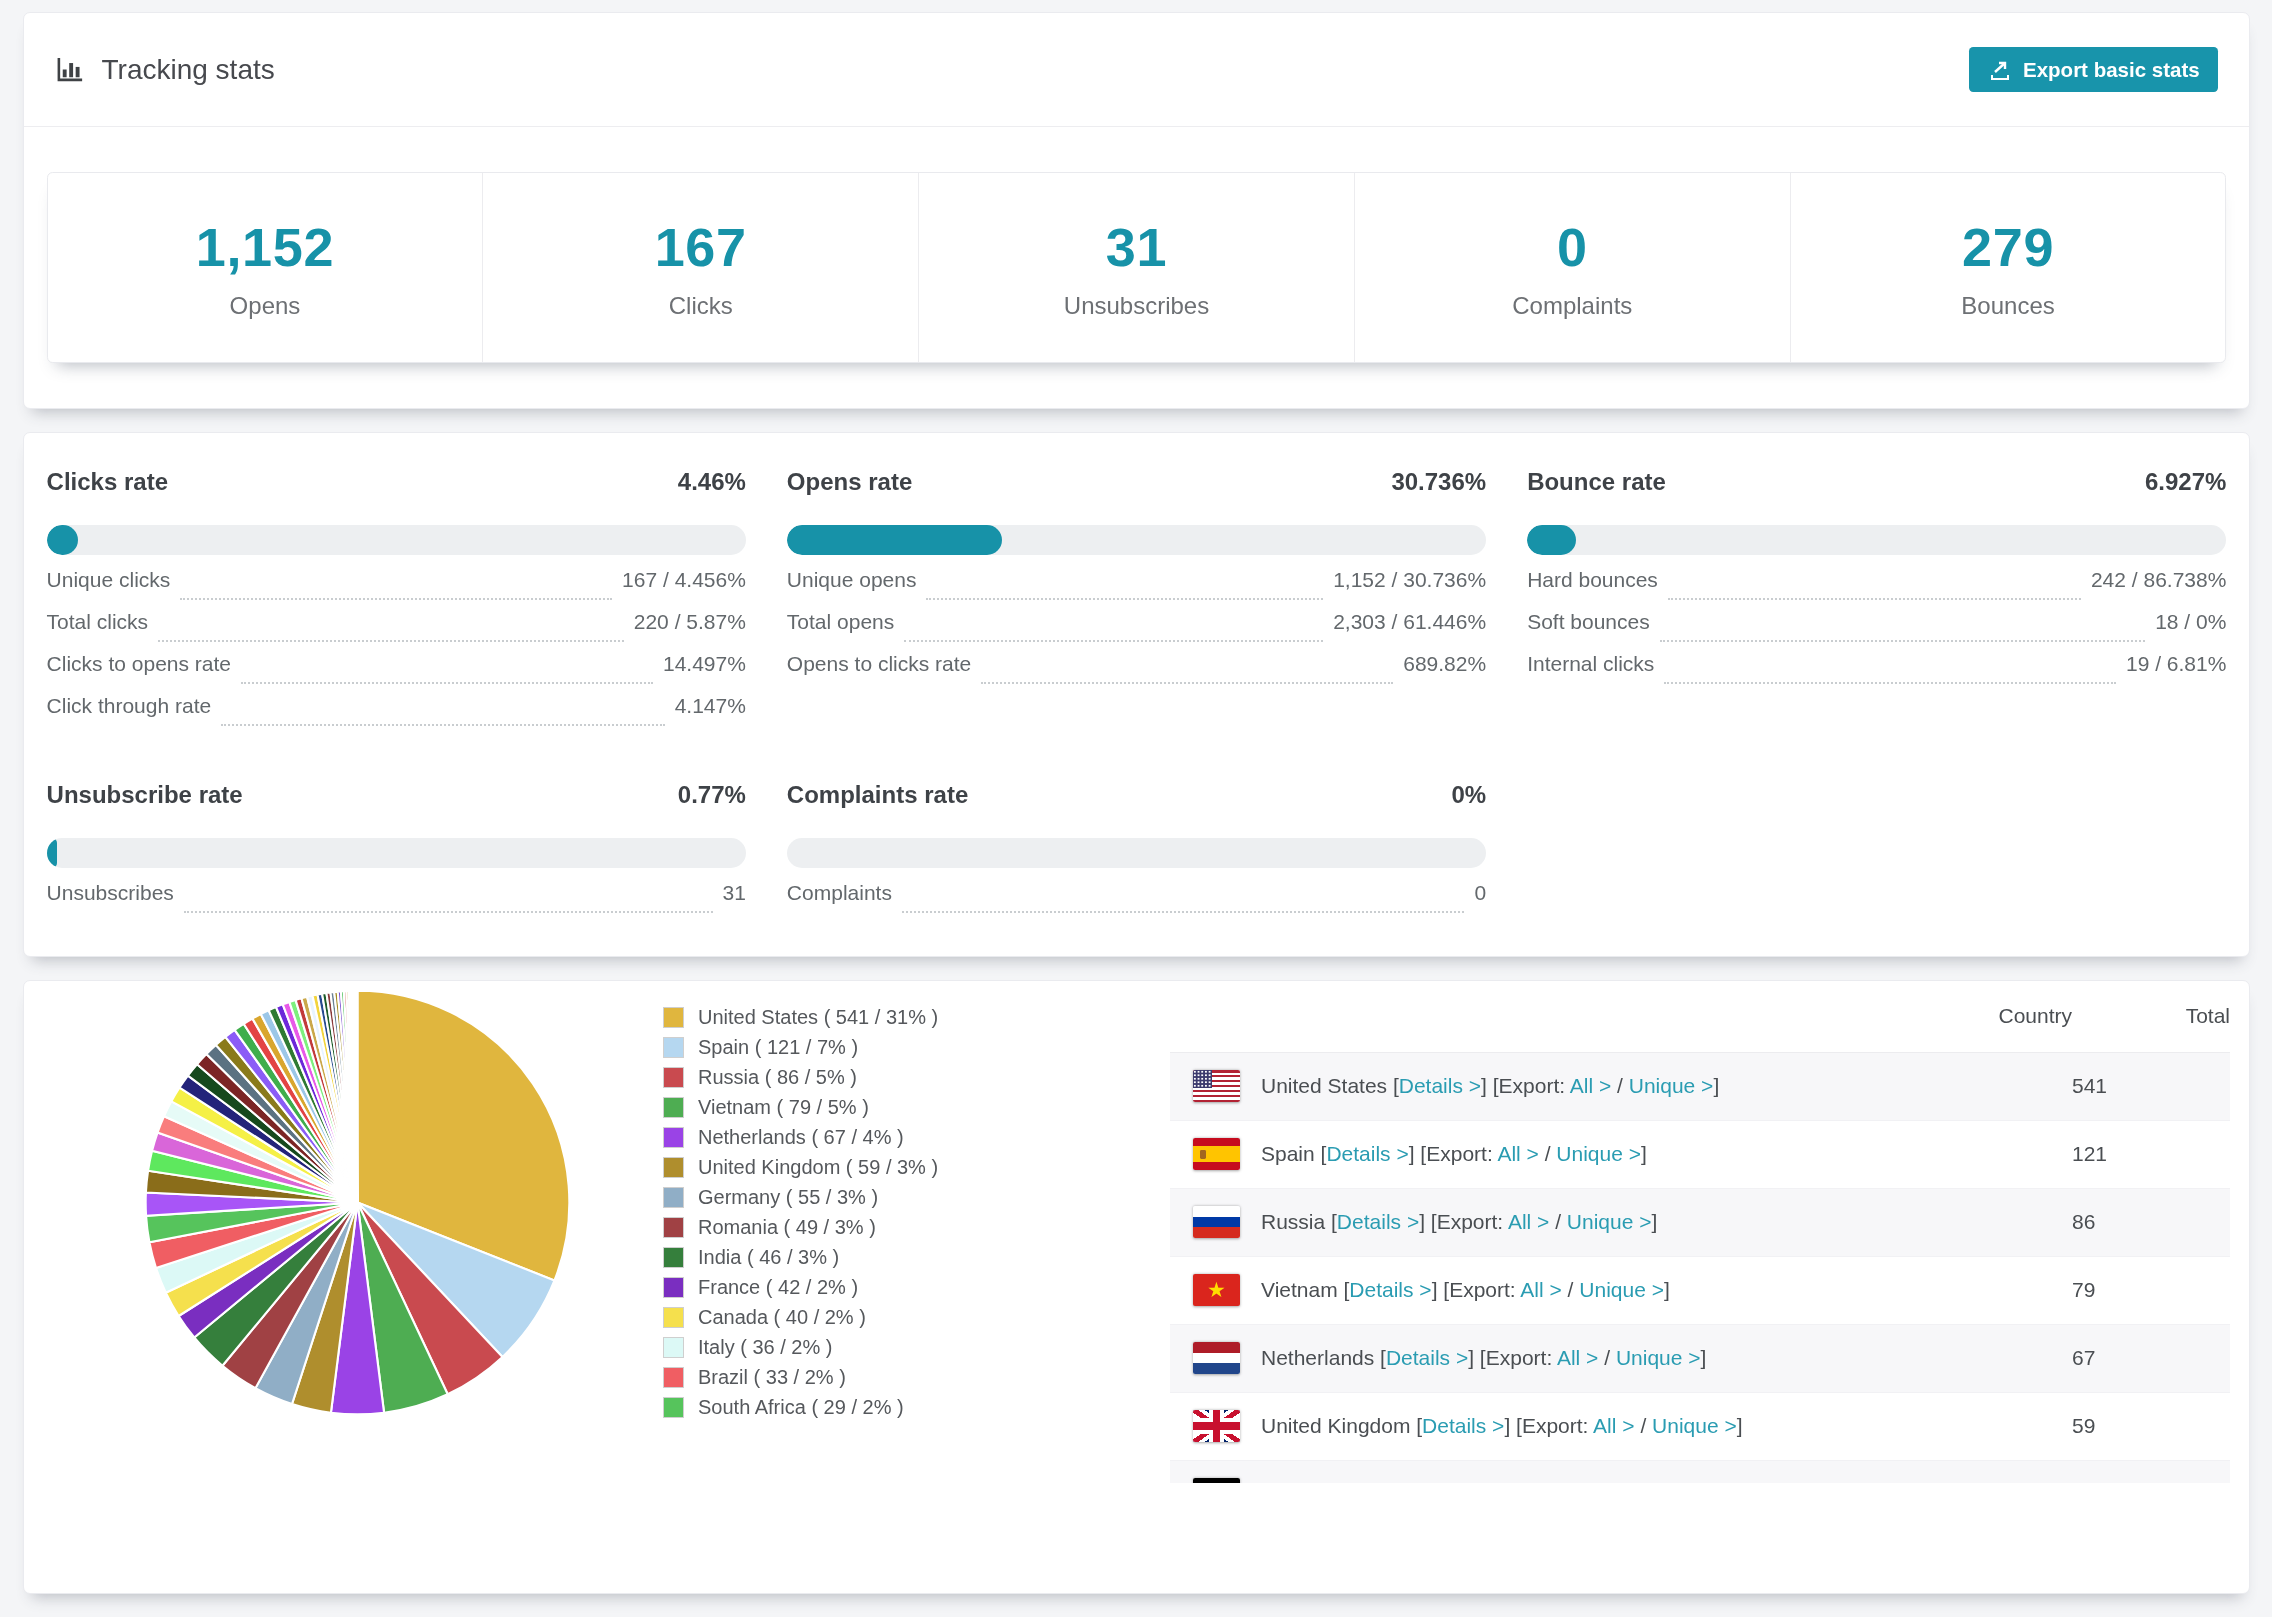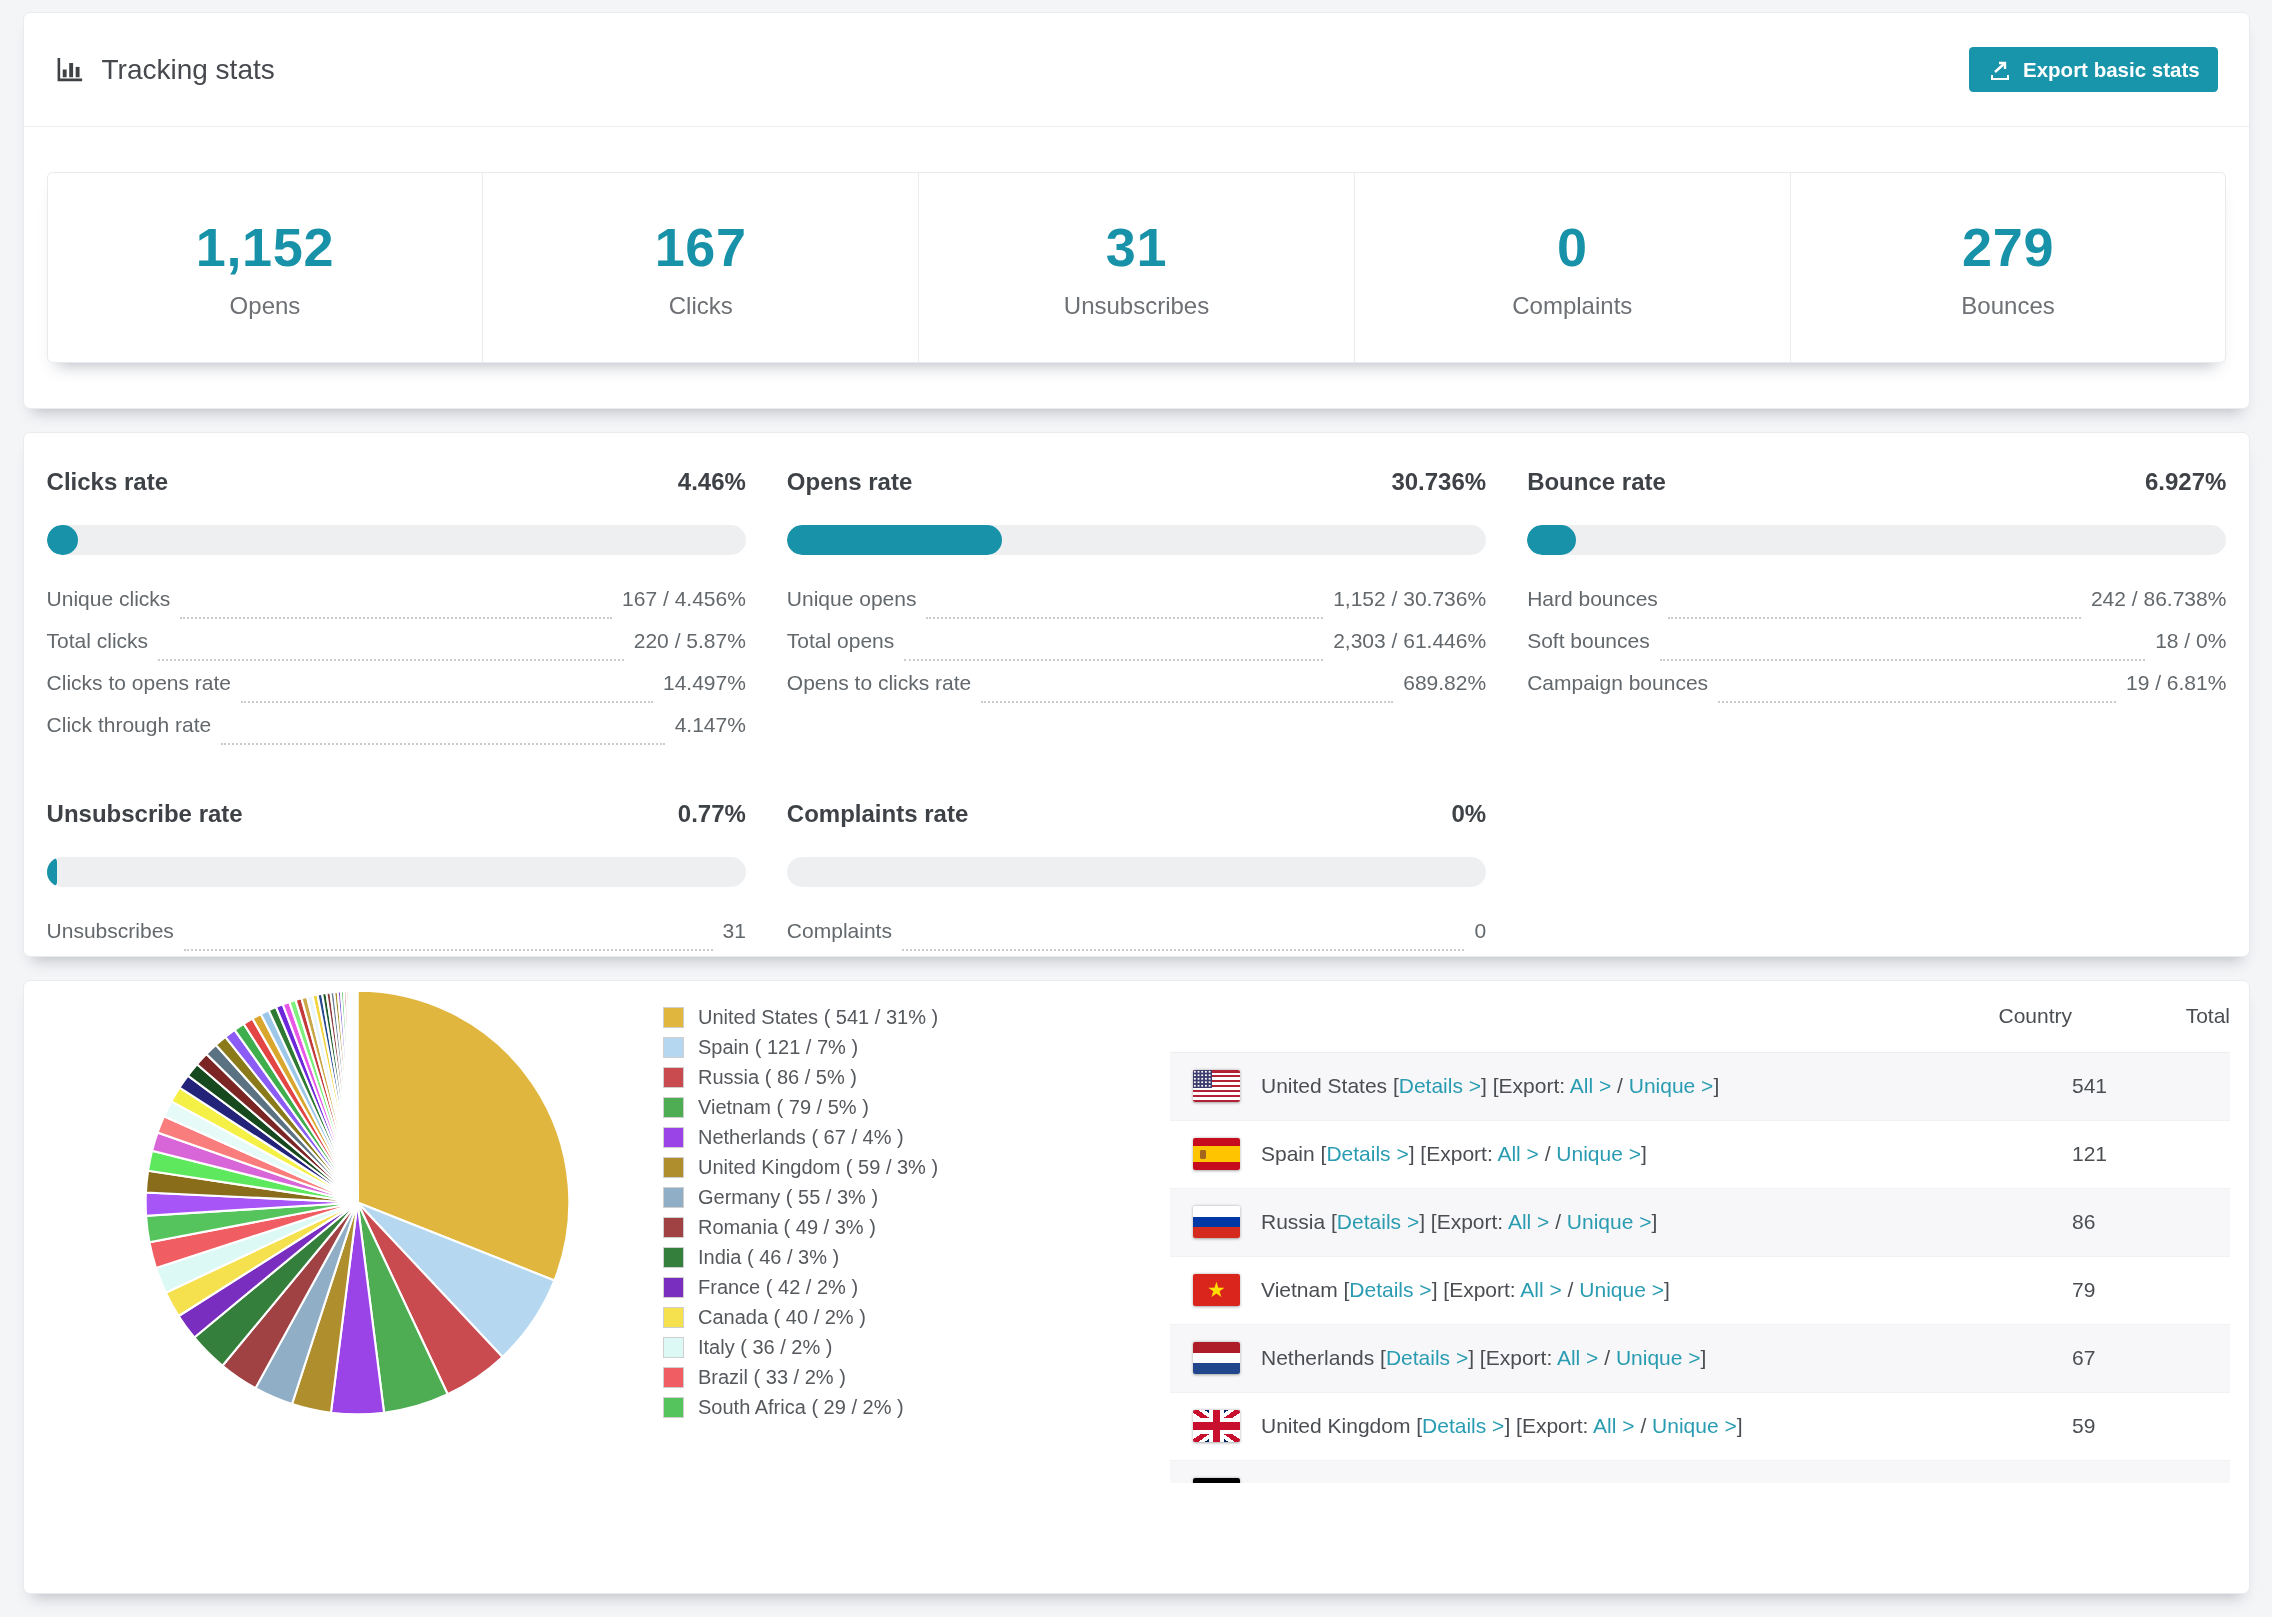--- a/index.html
+++ b/index.html
@@ -61,21 +61,21 @@
     align-items: start;
   }
   .rate-head { display: flex; justify-content: space-between; align-items: baseline; height: 30px; }
   .rate-title { font-size: 24px; font-weight: 700; color: #3e4247; }
   .rate-value { font-size: 24px; font-weight: 700; color: #3e4247; }
   .rate-bar {
     margin-top: 27px; height: 30px; border-radius: 15px;
     background: #edeff1; overflow: hidden; position: relative;
   }
   .rate-fill { height: 100%; border-radius: 15px; background: #1792a8; }
-  .rate-rows { margin-top: 32px; }
+  .rate-rows { margin-top: 13px; }
   .rate-row { display: flex; align-items: baseline; height: 42px; font-size: 21px; color: #63686c; }
   .rate-row .leader {
     flex: 1 1 auto;
     border-bottom: 2.1px dotted #c9cdd0;
     margin: 0 10px; align-self: flex-end; margin-bottom: 10px;
   }
   .rate-row .lbl { white-space: nowrap; }
   .rate-row .val { white-space: nowrap; }
 
   
@@ -276,21 +276,21 @@
             <span class="lbl">Hard bounces</span>
             <div class="leader"></div>
             <span class="val">242 / 86.738%</span>
           </div>
           <div class="rate-row">
             <span class="lbl">Soft bounces</span>
             <div class="leader"></div>
             <span class="val">18 / 0%</span>
           </div>
           <div class="rate-row">
-            <span class="lbl">Campaign bounces</span>
+            <span class="lbl">Internal clicks</span>
             <div class="leader"></div>
             <span class="val">19 / 6.81%</span>
           </div>
         </div>
       </div>
       <div class="rate-block">
         <div class="rate-head">
           <span class="rate-title">Unsubscribe rate</span>
           <span class="rate-value">0.77%</span>
         </div>

